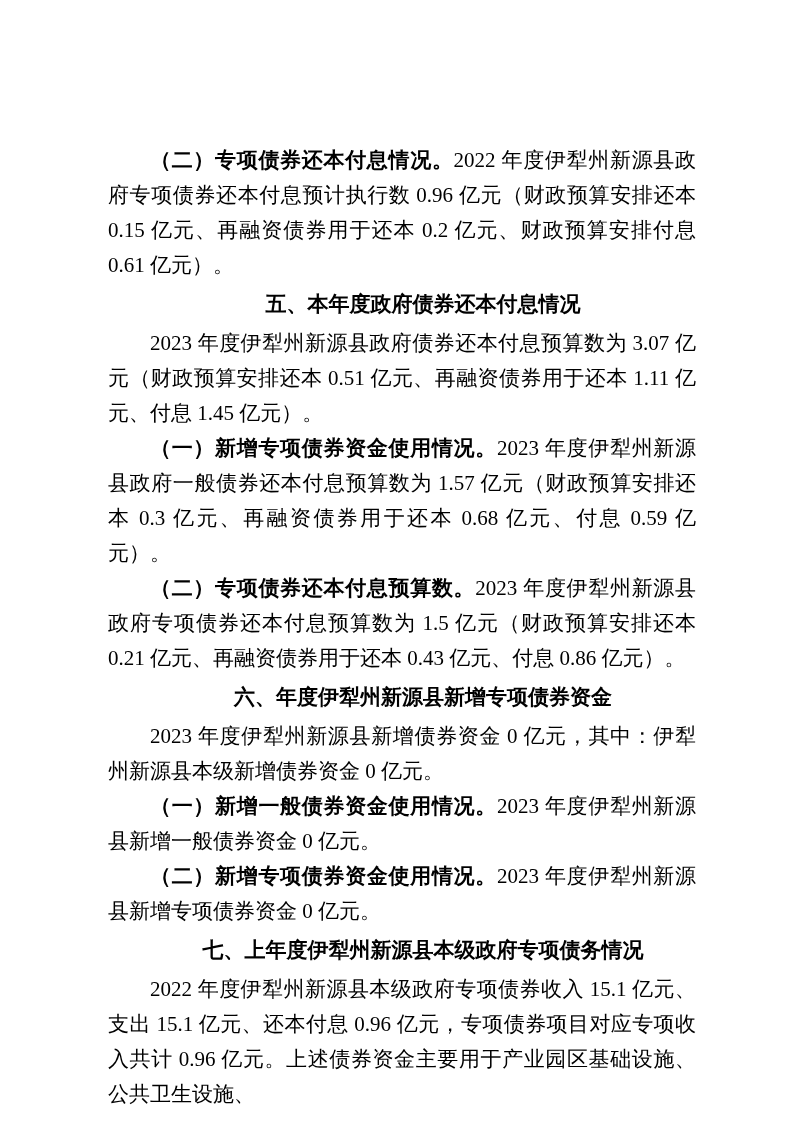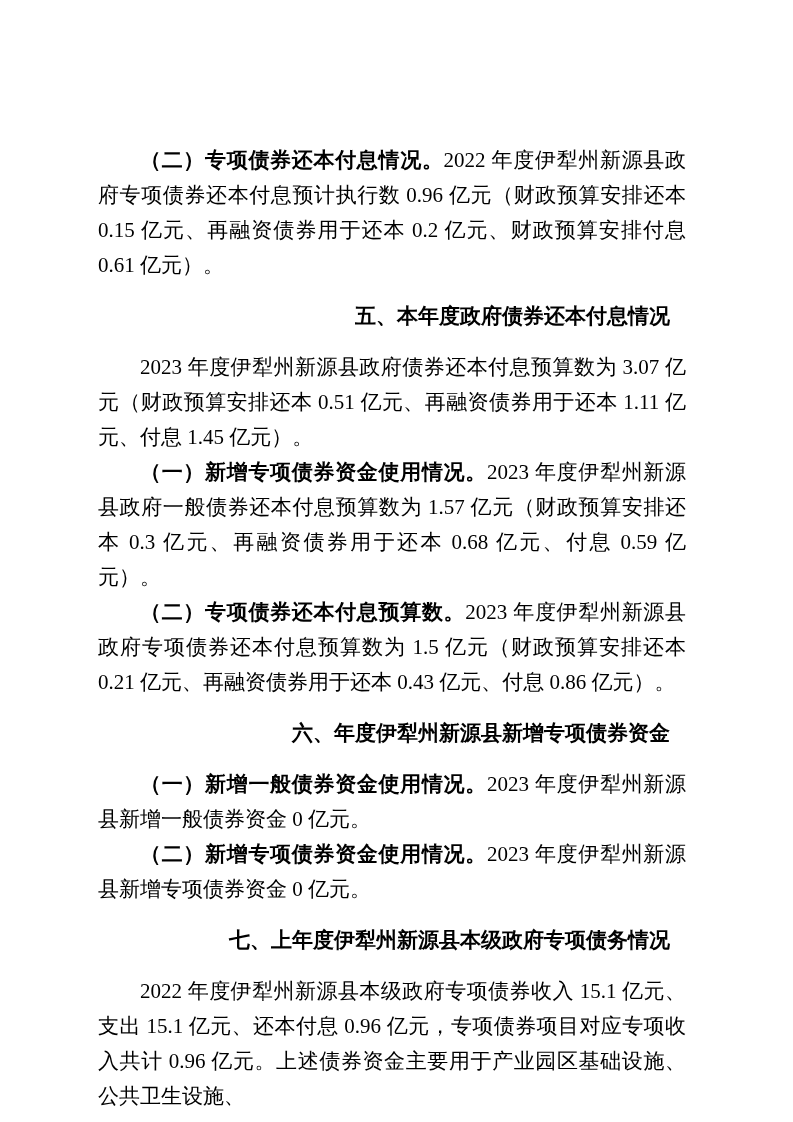--- a/index.html
+++ b/index.html
@@ -9,65 +9,66 @@
   }
   .page {
     position: relative;
     width: 793px;
     height: 1122px;
     background: #ffffff;
     overflow: hidden;
   }
   .doc-content {
     position: absolute;
-    left: 98px;
+    left: 108px;
     top: 143px;
     width: 588px;
     color: #000000;
     font-family: "Liberation Serif", "DejaVu Serif", serif;
     font-size: 21px;
     line-height: 35px;
     text-align: justify;
     text-justify: inter-ideograph;
   }
   .para {
     margin: 0;
     text-indent: 2em;
   }
   .para .lead {
     font-weight: bold;
   }
   .heading {
-    margin: 16px;
+    margin: 4px;
     text-indent: 2em;
     font-family: "DejaVu Sans", "Liberation Sans", sans-serif;
     font-weight: bold;
     font-size: 21px;
     line-height: 35px;
-    text-align: right;
+    text-align: center;
   }
 </style>
 </head>
 <body>
 
 <div class="page">
   <div class="doc-content">
 
     <p class="para"><span class="lead">（二）专项债券还本付息情况。</span><span>2022 年度伊犁州新源县政府专项债券还本付息预计执行数 0.96 亿元（财政预算安排还本 0.15 亿元、再融资债券用于还本 0.2 亿元、财政预算安排付息 0.61 亿元）。</span></p>
 
     <h2 class="heading">五、本年度政府债券还本付息情况</h2>
 
     <p class="para"><span class="lead"></span><span>2023 年度伊犁州新源县政府债券还本付息预算数为 3.07 亿元（财政预算安排还本 0.51 亿元、再融资债券用于还本 1.11 亿元、付息 1.45 亿元）。</span></p>
 
     <p class="para"><span class="lead">（一）新增专项债券资金使用情况。</span><span>2023 年度伊犁州新源县政府一般债券还本付息预算数为 1.57 亿元（财政预算安排还本 0.3 亿元、再融资债券用于还本 0.68 亿元、付息 0.59 亿元）。</span></p>
 
     <p class="para"><span class="lead">（二）专项债券还本付息预算数。</span><span>2023 年度伊犁州新源县政府专项债券还本付息预算数为 1.5 亿元（财政预算安排还本 0.21 亿元、再融资债券用于还本 0.43 亿元、付息 0.86 亿元）。</span></p>
 
     <h2 class="heading">六、年度伊犁州新源县新增专项债券资金</h2>
 
+    <p class="para"><span class="lead"></span><span>2023 年度伊犁州新源县新增债券资金 0 亿元，其中：伊犁州新源县本级新增债券资金 0 亿元。</span></p>
 
     <p class="para"><span class="lead">（一）新增一般债券资金使用情况。</span><span>2023 年度伊犁州新源县新增一般债券资金 0 亿元。</span></p>
 
     <p class="para"><span class="lead">（二）新增专项债券资金使用情况。</span><span>2023 年度伊犁州新源县新增专项债券资金 0 亿元。</span></p>
 
     <h2 class="heading">七、上年度伊犁州新源县本级政府专项债务情况</h2>
 
     <p class="para"><span class="lead"></span><span>2022 年度伊犁州新源县本级政府专项债券收入 15.1 亿元、支出 15.1 亿元、还本付息 0.96 亿元，专项债券项目对应专项收入共计 0.96 亿元。上述债券资金主要用于产业园区基础设施、公共卫生设施、</span></p>
 
   </div>

